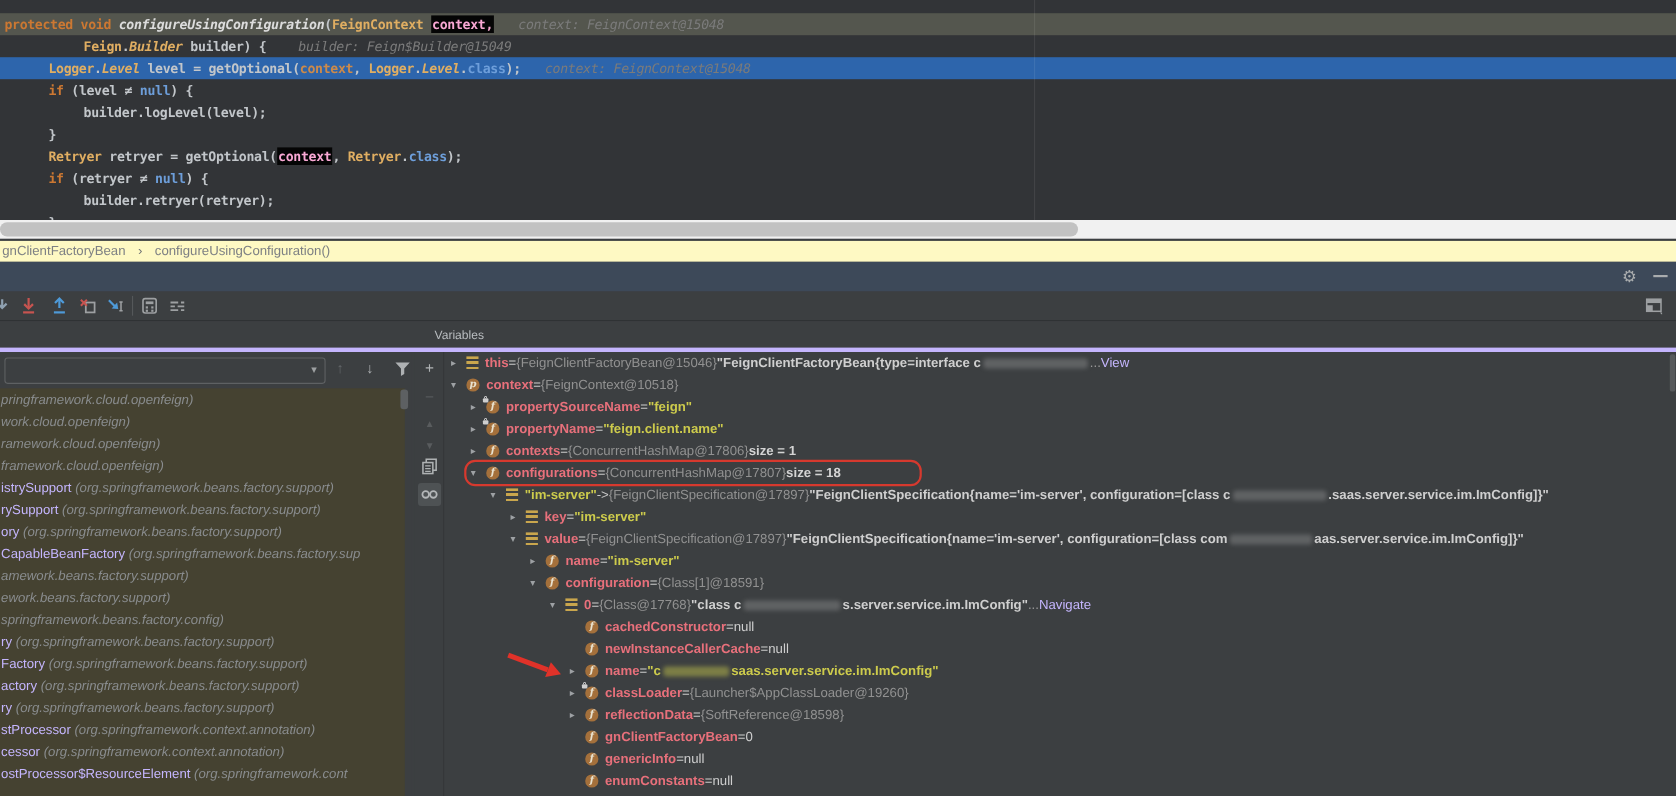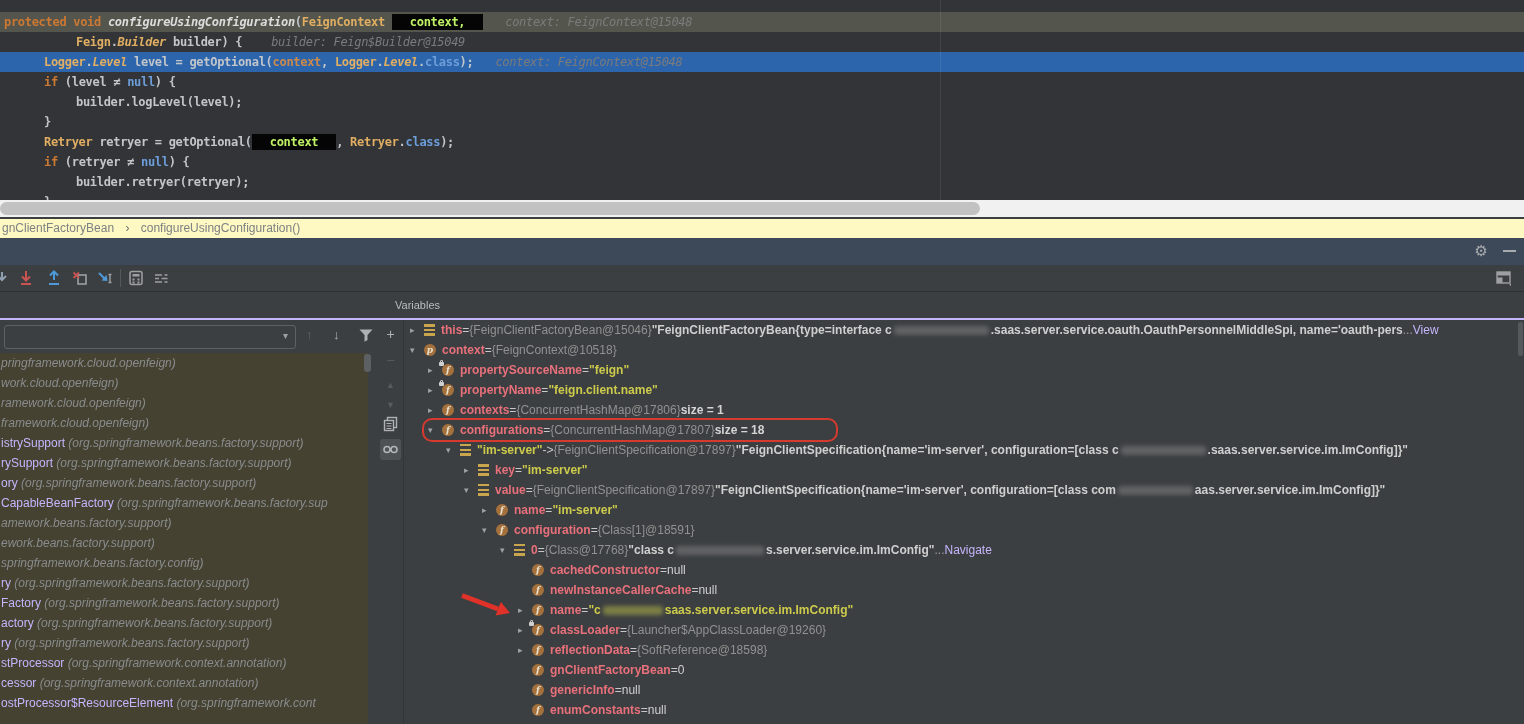--- a/index.html
+++ b/index.html
@@ -13,21 +13,21 @@
   .code-line.bg-g{background:#54564e;}
   .code-line.bg-b{background:#2d65ac;}
   .tok-kw{color:#cc7832;}
   .tok-fn{color:#dcdcdc;font-style:italic;}
   .tok-cls{color:#e0ae62;}
   .tok-clsi{color:#e0ae62;font-style:italic;}
   .tok-pl{color:#c2c6ca;}
   .tok-op{color:#c2c6ca;}
   .tok-prm{color:#cc8a4a;}
   .tok-blu{color:#6d9eda;}
-  .tok-sel{color:#bef264;background:#050505;padding:1px 18px;}
+  .tok-sel{color:#f9a8d4;background:#050505;padding:1px 1px;}
   .tok-hint{color:#7b7b7b;font-style:italic;font-weight:400;margin-left:22px;}
   #margin-guide{position:absolute;left:940px;top:0;width:1px;height:200px;
                 background:rgba(255,255,255,0.08);}
   
   #hscroll{position:absolute;left:0;top:200px;width:1524px;height:17px;background:#f1f1f1;}
   #hscroll .thumb{position:absolute;left:0;top:2px;width:980px;height:13px;
                   background:#c2c2c2;border-radius:7px;}
   
   #breadcrumb{position:absolute;left:0;top:219px;width:1524px;height:19px;background:#fef9c3;
               line-height:19px;color:#7e8184;padding-left:2px;box-sizing:border-box;}
@@ -37,21 +37,21 @@
   #debug-header .gear{position:absolute;right:36px;top:5px;font-family:"DejaVu Sans",sans-serif;
                       font-size:15px;color:#a9acae;line-height:17px;}
   #debug-header .hide{position:absolute;right:8px;top:12px;width:13px;height:2px;background:#a9acae;}
   
   #step-toolbar{position:absolute;left:0;top:265px;width:1524px;height:27px;background:#3c3f41;
                 border-bottom:1px solid #2e3133;box-sizing:border-box;}
   .tb-ico{position:absolute;top:5px;width:16px;height:16px;}
   .tb-sep{position:absolute;top:4px;left:120px;width:1px;height:18px;background:#55585a;}
   
   #panel-header{position:absolute;left:0;top:292px;width:1524px;height:28px;background:#3c3f41;
-                border-bottom:2px solid #c4b5fd;box-sizing:border-box;line-height:27px;}
+                border-bottom:4px solid #c4b5fd;box-sizing:border-box;line-height:27px;}
   #panel-header span{position:absolute;left:395px;font-size:11px;color:#b8bcbf;}
   
   #frames{position:absolute;left:0;top:320px;width:374px;bottom:0;background:#3c3f41;}
   #thread-combo{position:absolute;left:4px;top:5px;width:290px;height:22px;border:1px solid #5e6163;
                 border-radius:3px;}
   #thread-combo .chev{position:absolute;right:7px;top:4px;color:#9da0a2;font-size:10px;}
   .fr-ico{position:absolute;top:7px;font-size:13px;line-height:16px;}
   #frames-list{position:absolute;left:0;top:33px;width:368px;bottom:0;background:#454231;
                overflow:hidden;}
   .frame-item{height:20px;line-height:20px;white-space:nowrap;overflow:hidden;padding-left:1px;}
@@ -245,21 +245,20 @@
     </svg>
     <div id="vars-thumb"></div>
   <div class="var-row" style="top: 0px; padding-left: 6px;">
         <span class="v-chev">▸</span>
         <span class="v-icon ic-v"></span>
         <span class="v-name">this</span>
         <span class="v-eq"> = </span>
         <span class="v-ref">{FeignClientFactoryBean@15046} </span>
         <span class="v-prev">"FeignClientFactoryBean{type=interface c</span>
         <span class="v-blur" style="width: 95px;"></span>
-        <span class="v-prev">.saas.server.service.oauth.OauthPersonnelMiddleSpi, name='oauth-pers</span>
         <span class="v-dots">...</span>
         <span class="v-link"> View</span>
       </div>
       <div class="var-row" style="top: 20px; padding-left: 6px;">
         <span class="v-chev">▾</span>
         <span class="v-icon ic-p">p</span>
         <span class="v-name">context</span>
         <span class="v-eq"> = </span>
         <span class="v-ref">{FeignContext@10518}</span>
       </div>

